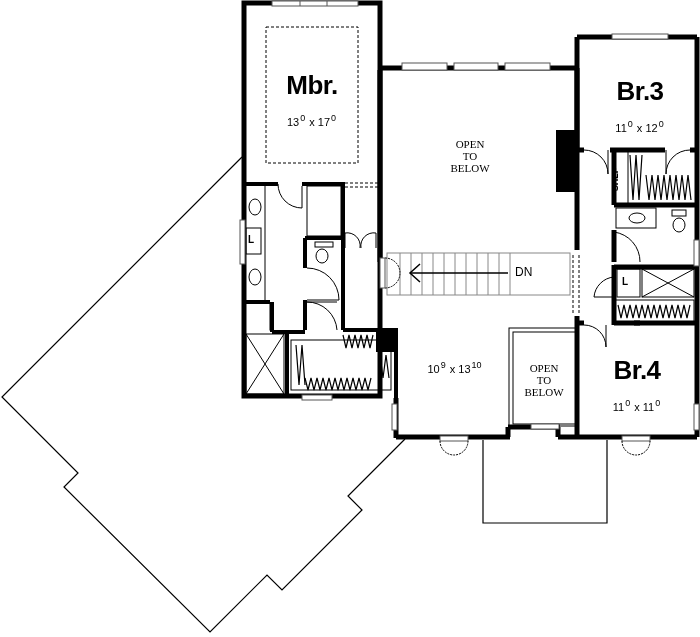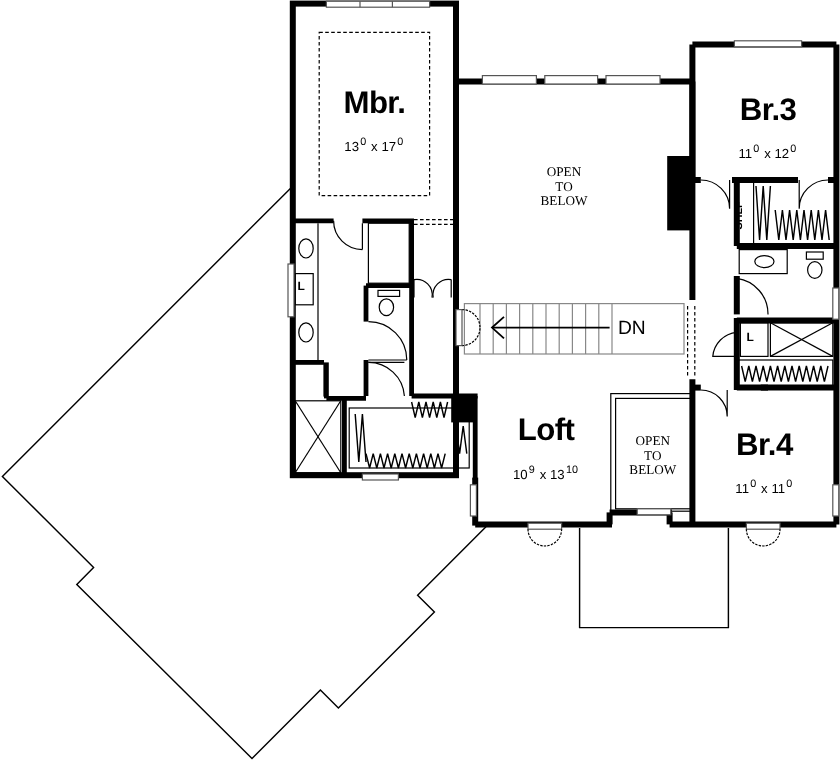--- a/index.html
+++ b/index.html
@@ -235,37 +235,36 @@
 <div class="label" style="left:587px; top:357px; width:100px;">
   <div class="room-name">Br.4</div>
   <div class="room-dim">
     <span>11</span><sup>0</sup>
     <span>x</span>
     <span>11</span><sup>0</sup>
   </div>
 </div>
 
 <div class="label" style="left:405px; top:345px; width:100px;">
-  <div class="room-name">Loft</div>
   <div class="room-dim">
     <span>10</span><sup>9</sup>
     <span>x</span>
     <span>13</span><sup>10</sup>
   </div>
 </div>
 
 <div class="label note" style="left:430px; top:138px; width:80px;">
   <div>OPEN</div>
   <div>TO</div>
   <div>BELOW</div>
 </div>
 
 <div class="label note" style="left:512px; top:362px; width:64px;">
   <div>OPEN</div>
   <div>TO</div>
   <div>BELOW</div>
 </div>
 
-<div class="label" style="left:515px; top:266px; font-size:16px;">DN</div>
+<div class="label" style="left:515px; top:266px; font-size:12px;">DN</div>
 
 <div class="label tiny" style="left:248px; top:235px;">L</div>
 <div class="label tiny" style="left:622px; top:277px;">L</div>
 <div class="label tiny" style="left:604px; top:175px; transform:rotate(-90deg); font-size:9px;">SHLF</div>
 
 </body></html>

